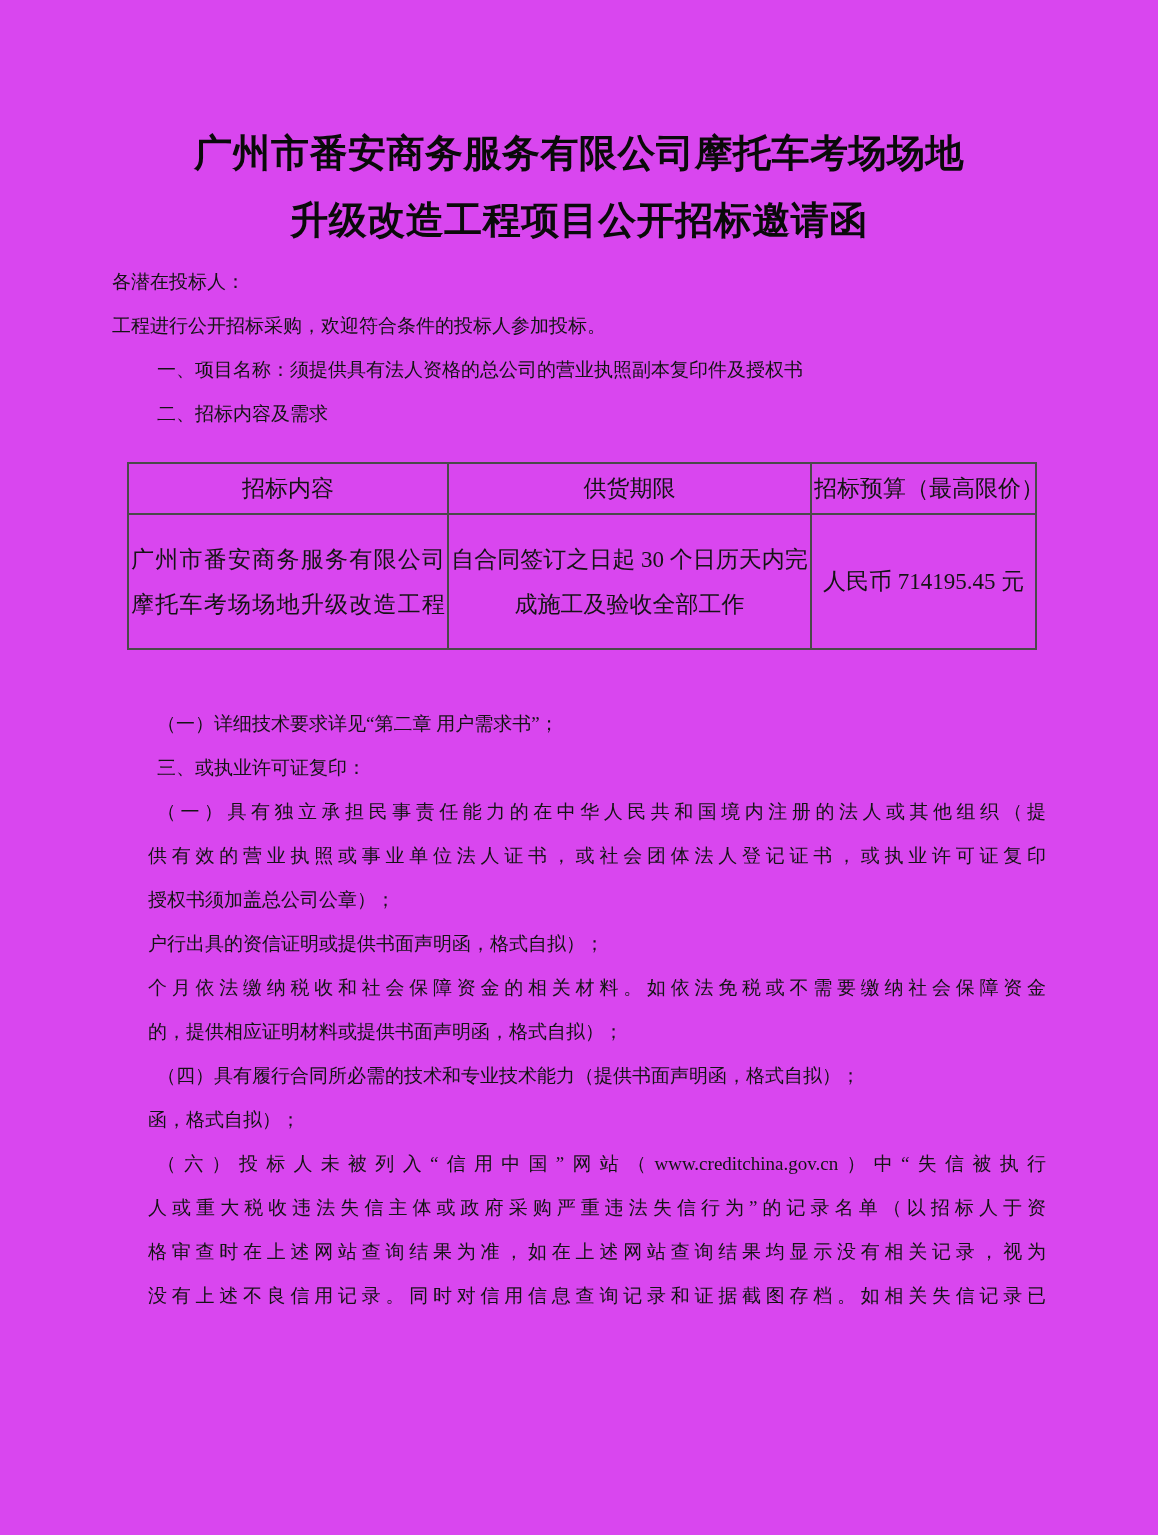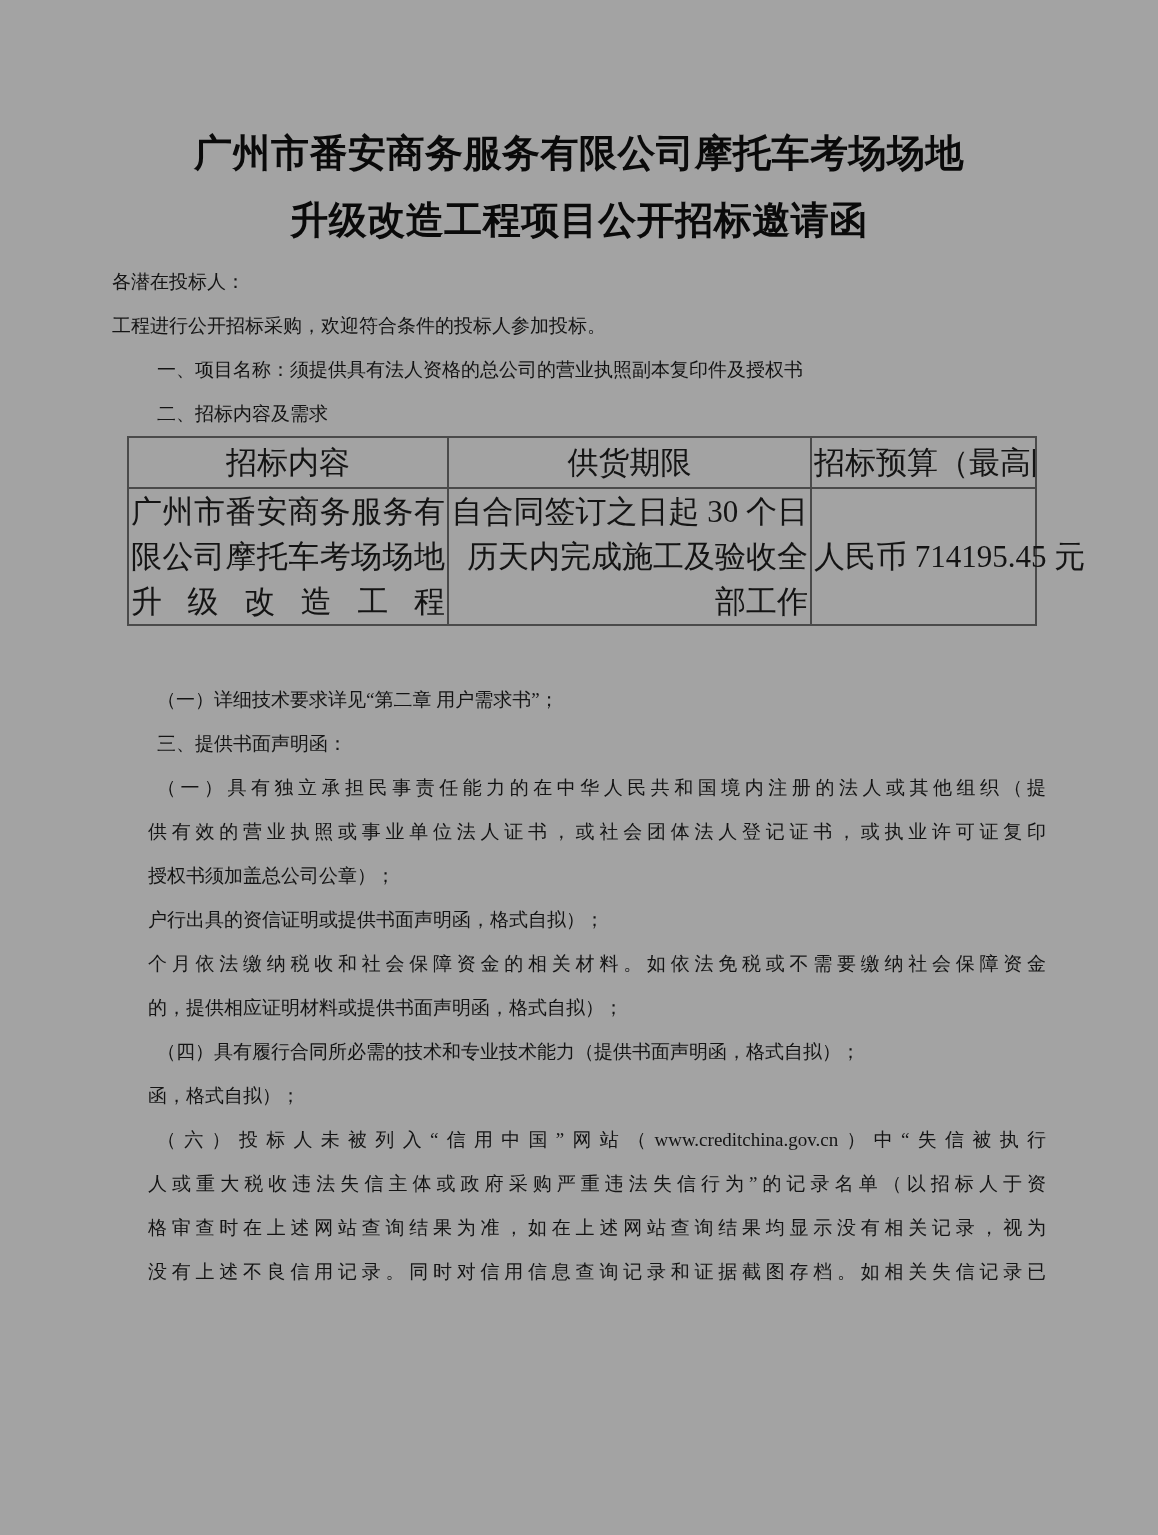--- a/index.html
+++ b/index.html
@@ -12,21 +12,21 @@
     height: 1535px;
     overflow: hidden;
     font-family: "Liberation Serif", "DejaVu Serif", serif;
     color: #141414;
   }
   .page {
     box-sizing: border-box;
     width: 1158px;
     height: 1535px;
     padding: 120px 112px 0 112px;
-    background: #a3a3a3;
+    background: #d946ef;
   }
   .doc-title {
     font-size: 38px;
     line-height: 67px;
     font-weight: bold;
     text-align: center;
     color: #0a0a0a;
     letter-spacing: 0.5px;
   }
   .line {
@@ -42,22 +42,22 @@
   .fill {
     text-align: justify;
     text-align-last: justify;
     text-justify: inter-character;
   }
   table.tender {
     border-collapse: collapse;
     table-layout: fixed;
     width: 908px;
     margin-left: 15px;
-    margin-top: 0;
-    font-size: 31px;
+    margin-top: 26px;
+    font-size: 23px;
   }
   table.tender col.c1 { width: 320px; }
   table.tender col.c2 { width: 363px; }
   table.tender col.c3 { width: 225px; }
   table.tender th, table.tender td {
     border: 2px solid #4a4a4a;
     font-weight: normal;
     padding: 0 2px;
     vertical-align: middle;
   }
@@ -71,21 +71,21 @@
     height: 133px;
     line-height: 45px;
   }
   td.cell-content {
     text-align: justify;
     text-align-last: justify;
     text-justify: inter-character;
     padding: 0 7px;
   }
   td.cell-period {
-    text-align: right;
+    text-align: center;
   }
   td.cell-budget {
     text-align: center;
     white-space: nowrap;
   }
   .after-table { margin-top: 52px; }
 </style>
 </head>
 <body>
 
@@ -116,21 +116,21 @@
     <tr class="body">
       <td class="cell-content">广州市番安商务服务有限公司摩托车考场场地升级改造工程</td>
       <td class="cell-period">自合同签订之日起 30 个日历天内完成施工及验收全部工作</td>
       <td class="cell-budget">人民币 714195.45 元</td>
     </tr>
   </tbody>
     </table>
 
   <div class="after-table">
     <div class="line ind2">（一）详细技术要求详见“第二章 用户需求书”；</div>
-    <div class="line ind2">三、提供书面声明函：</div>
+    <div class="line ind2">三、或执业许可证复印：</div>
     <div class="line ind2 fill">（一）具有独立承担民事责任能力的在中华人民共和国境内注册的法人或其他组织（提</div>
     <div class="line cont fill">供有效的营业执照或事业单位法人证书，或社会团体法人登记证书，或执业许可证复印</div>
     <div class="line cont">授权书须加盖总公司公章）；</div>
     <div class="line cont">户行出具的资信证明或提供书面声明函，格式自拟）；</div>
     <div class="line cont fill">个月依法缴纳税收和社会保障资金的相关材料。如依法免税或不需要缴纳社会保障资金</div>
     <div class="line cont">的，提供相应证明材料或提供书面声明函，格式自拟）；</div>
     <div class="line ind2">（四）具有履行合同所必需的技术和专业技术能力（提供书面声明函，格式自拟）；</div>
     <div class="line cont">函，格式自拟）；</div>
     <div class="line ind2 fill">（六）投标人未被列入“信用中国”网站（www.creditchina.gov.cn）中“失信被执行</div>
     <div class="line cont fill">人或重大税收违法失信主体或政府采购严重违法失信行为”的记录名单（以招标人于资</div>

